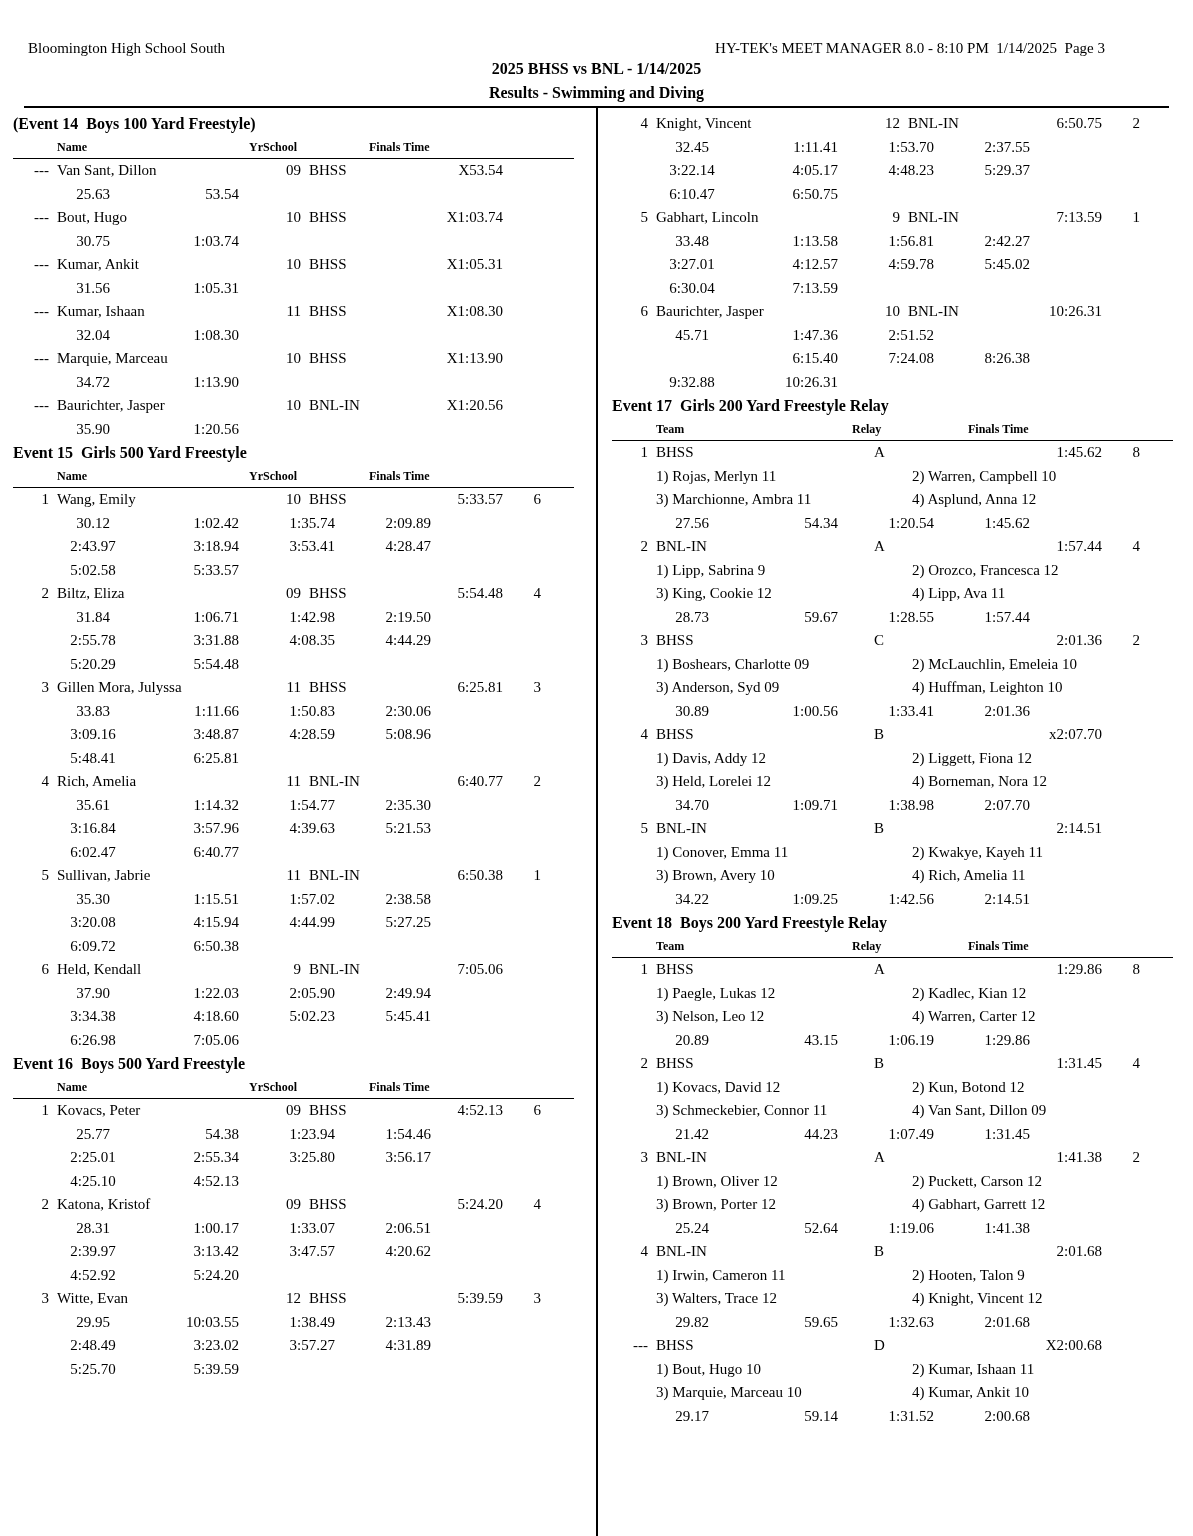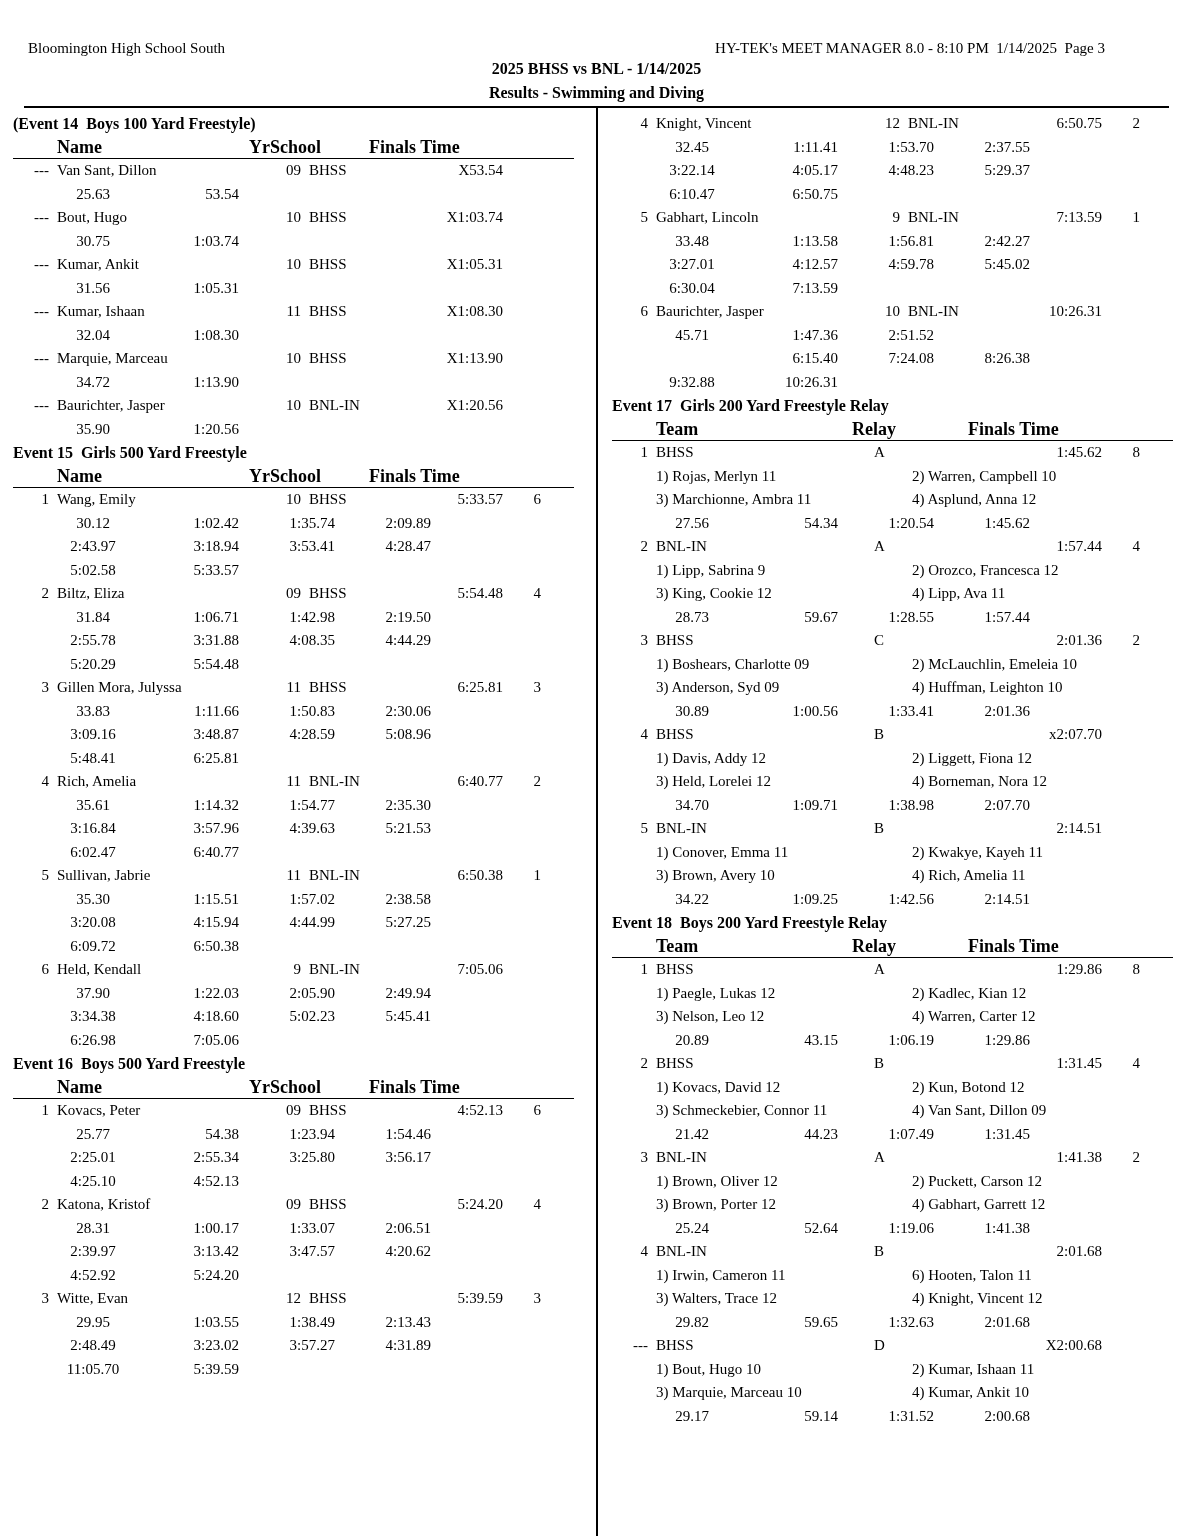--- a/index.html
+++ b/index.html
@@ -10,21 +10,21 @@
   }
   .hdr-text{position:absolute;font-size:15px;white-space:pre;font-family:Liberation Serif, serif;}
   .page-center{position:absolute;left:0;width:100%;text-align:center;font-weight:bold;white-space:pre;}
   .subtitle-rule{position:absolute;left:24px;right:24px;top:106px;border-top:2px solid #000;height:0;}
   .col-divider{position:absolute;left:596px;top:107px;bottom:0;width:1.5px;background:#000;}
   .col{position:absolute;top:112px;width:561px;}
   #col-left{left:13px;}
   #col-right{left:612px;}
   .row{position:relative;height:23.5px;line-height:23.5px;font-size:15px;white-space:pre;}
   .row.event-title{font-weight:bold;font-size:16px;}
-  .row.thead{font-weight:bold;font-size:18px;border-bottom:1.6px solid #000;box-sizing:border-box;}
+  .row.thead{font-weight:bold;font-size:12px;border-bottom:1.6px solid #000;box-sizing:border-box;}
   .cell{position:absolute;top:0;white-space:pre;}
   .c-place{left:0;width:36px;text-align:right;}
   .c-name{left:44px;}
   .c-year{left:230px;width:58px;text-align:right;}
   .c-school{left:296px;}
   .c-finals{left:390px;width:100px;text-align:right;}
   .c-pts{left:494px;width:34px;text-align:right;}
   .c-relay{left:262px;}
   .c-sw1{left:44px;}
   .c-sw2{left:300px;}
@@ -93,23 +93,23 @@
     <div class="row thead"><span class="cell h-name">Name</span><span class="cell h-yr">YrSchool</span><span class="cell h-fin">Finals Time</span></div>
     <div class="row"><span class="cell c-place">1</span><span class="cell c-name">Kovacs, Peter</span><span class="cell c-year">09</span><span class="cell c-school">BHSS</span><span class="cell c-finals">4:52.13</span><span class="cell c-pts">6</span></div>
     <div class="row"><span class="cell c-s0">25.77</span><span class="cell c-s1">54.38</span><span class="cell c-s2">1:23.94</span><span class="cell c-s3">1:54.46</span></div>
     <div class="row"><span class="cell c-s0">2:25.01</span><span class="cell c-s1">2:55.34</span><span class="cell c-s2">3:25.80</span><span class="cell c-s3">3:56.17</span></div>
     <div class="row"><span class="cell c-s0">4:25.10</span><span class="cell c-s1">4:52.13</span></div>
     <div class="row"><span class="cell c-place">2</span><span class="cell c-name">Katona, Kristof</span><span class="cell c-year">09</span><span class="cell c-school">BHSS</span><span class="cell c-finals">5:24.20</span><span class="cell c-pts">4</span></div>
     <div class="row"><span class="cell c-s0">28.31</span><span class="cell c-s1">1:00.17</span><span class="cell c-s2">1:33.07</span><span class="cell c-s3">2:06.51</span></div>
     <div class="row"><span class="cell c-s0">2:39.97</span><span class="cell c-s1">3:13.42</span><span class="cell c-s2">3:47.57</span><span class="cell c-s3">4:20.62</span></div>
     <div class="row"><span class="cell c-s0">4:52.92</span><span class="cell c-s1">5:24.20</span></div>
     <div class="row"><span class="cell c-place">3</span><span class="cell c-name">Witte, Evan</span><span class="cell c-year">12</span><span class="cell c-school">BHSS</span><span class="cell c-finals">5:39.59</span><span class="cell c-pts">3</span></div>
-    <div class="row"><span class="cell c-s0">29.95</span><span class="cell c-s1">1:03.55</span><span class="cell c-s2">1:38.49</span><span class="cell c-s3">2:13.43</span></div>
+    <div class="row"><span class="cell c-s0">29.95</span><span class="cell c-s1">10:03.55</span><span class="cell c-s2">1:38.49</span><span class="cell c-s3">2:13.43</span></div>
     <div class="row"><span class="cell c-s0">2:48.49</span><span class="cell c-s1">3:23.02</span><span class="cell c-s2">3:57.27</span><span class="cell c-s3">4:31.89</span></div>
-    <div class="row"><span class="cell c-s0">11:05.70</span><span class="cell c-s1">5:39.59</span></div>
+    <div class="row"><span class="cell c-s0">5:25.70</span><span class="cell c-s1">5:39.59</span></div>
   </div>
 <div id="col-right" class="col">
     <div class="row"><span class="cell c-place">4</span><span class="cell c-name">Knight, Vincent</span><span class="cell c-year">12</span><span class="cell c-school">BNL-IN</span><span class="cell c-finals">6:50.75</span><span class="cell c-pts">2</span></div>
     <div class="row"><span class="cell c-s0">32.45</span><span class="cell c-s1">1:11.41</span><span class="cell c-s2">1:53.70</span><span class="cell c-s3">2:37.55</span></div>
     <div class="row"><span class="cell c-s0">3:22.14</span><span class="cell c-s1">4:05.17</span><span class="cell c-s2">4:48.23</span><span class="cell c-s3">5:29.37</span></div>
     <div class="row"><span class="cell c-s0">6:10.47</span><span class="cell c-s1">6:50.75</span></div>
     <div class="row"><span class="cell c-place">5</span><span class="cell c-name">Gabhart, Lincoln</span><span class="cell c-year">9</span><span class="cell c-school">BNL-IN</span><span class="cell c-finals">7:13.59</span><span class="cell c-pts">1</span></div>
     <div class="row"><span class="cell c-s0">33.48</span><span class="cell c-s1">1:13.58</span><span class="cell c-s2">1:56.81</span><span class="cell c-s3">2:42.27</span></div>
     <div class="row"><span class="cell c-s0">3:27.01</span><span class="cell c-s1">4:12.57</span><span class="cell c-s2">4:59.78</span><span class="cell c-s3">5:45.02</span></div>
     <div class="row"><span class="cell c-s0">6:30.04</span><span class="cell c-s1">7:13.59</span></div>
@@ -147,20 +147,20 @@
     <div class="row"><span class="cell c-s0">20.89</span><span class="cell c-s1">43.15</span><span class="cell c-s2">1:06.19</span><span class="cell c-s3">1:29.86</span></div>
     <div class="row"><span class="cell c-place">2</span><span class="cell c-name">BHSS</span><span class="cell c-relay">B</span><span class="cell c-finals">1:31.45</span><span class="cell c-pts">4</span></div>
     <div class="row"><span class="cell c-sw1">1) Kovacs, David 12</span><span class="cell c-sw2">2) Kun, Botond 12</span></div>
     <div class="row"><span class="cell c-sw1">3) Schmeckebier, Connor 11</span><span class="cell c-sw2">4) Van Sant, Dillon 09</span></div>
     <div class="row"><span class="cell c-s0">21.42</span><span class="cell c-s1">44.23</span><span class="cell c-s2">1:07.49</span><span class="cell c-s3">1:31.45</span></div>
     <div class="row"><span class="cell c-place">3</span><span class="cell c-name">BNL-IN</span><span class="cell c-relay">A</span><span class="cell c-finals">1:41.38</span><span class="cell c-pts">2</span></div>
     <div class="row"><span class="cell c-sw1">1) Brown, Oliver 12</span><span class="cell c-sw2">2) Puckett, Carson 12</span></div>
     <div class="row"><span class="cell c-sw1">3) Brown, Porter 12</span><span class="cell c-sw2">4) Gabhart, Garrett 12</span></div>
     <div class="row"><span class="cell c-s0">25.24</span><span class="cell c-s1">52.64</span><span class="cell c-s2">1:19.06</span><span class="cell c-s3">1:41.38</span></div>
     <div class="row"><span class="cell c-place">4</span><span class="cell c-name">BNL-IN</span><span class="cell c-relay">B</span><span class="cell c-finals">2:01.68</span></div>
-    <div class="row"><span class="cell c-sw1">1) Irwin, Cameron 11</span><span class="cell c-sw2">6) Hooten, Talon 11</span></div>
+    <div class="row"><span class="cell c-sw1">1) Irwin, Cameron 11</span><span class="cell c-sw2">2) Hooten, Talon 9</span></div>
     <div class="row"><span class="cell c-sw1">3) Walters, Trace 12</span><span class="cell c-sw2">4) Knight, Vincent 12</span></div>
     <div class="row"><span class="cell c-s0">29.82</span><span class="cell c-s1">59.65</span><span class="cell c-s2">1:32.63</span><span class="cell c-s3">2:01.68</span></div>
     <div class="row"><span class="cell c-place">---</span><span class="cell c-name">BHSS</span><span class="cell c-relay">D</span><span class="cell c-finals">X2:00.68</span></div>
     <div class="row"><span class="cell c-sw1">1) Bout, Hugo 10</span><span class="cell c-sw2">2) Kumar, Ishaan 11</span></div>
     <div class="row"><span class="cell c-sw1">3) Marquie, Marceau 10</span><span class="cell c-sw2">4) Kumar, Ankit 10</span></div>
     <div class="row"><span class="cell c-s0">29.17</span><span class="cell c-s1">59.14</span><span class="cell c-s2">1:31.52</span><span class="cell c-s3">2:00.68</span></div>
   </div>
 
 </body></html>

